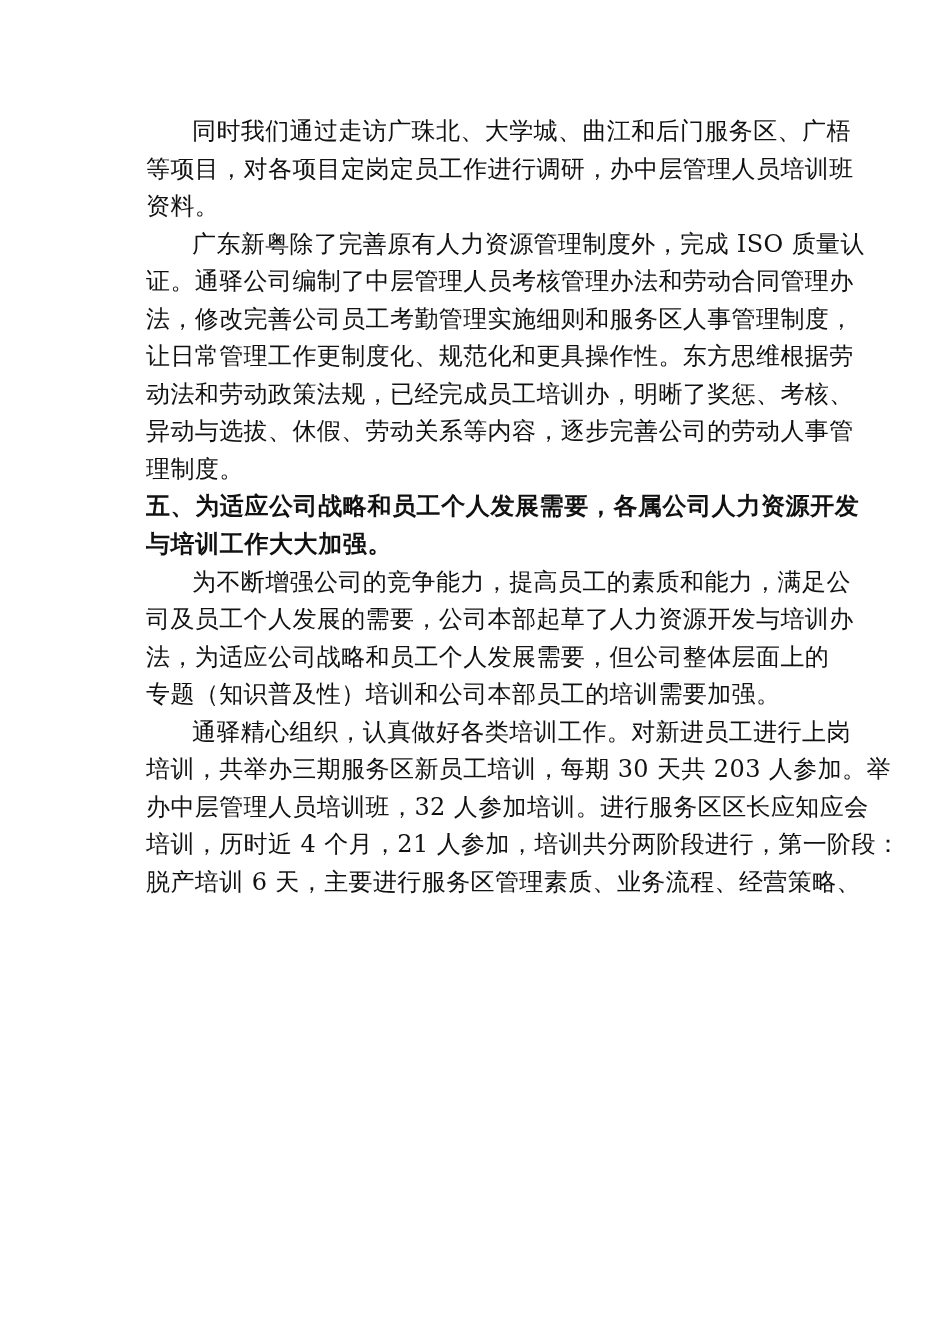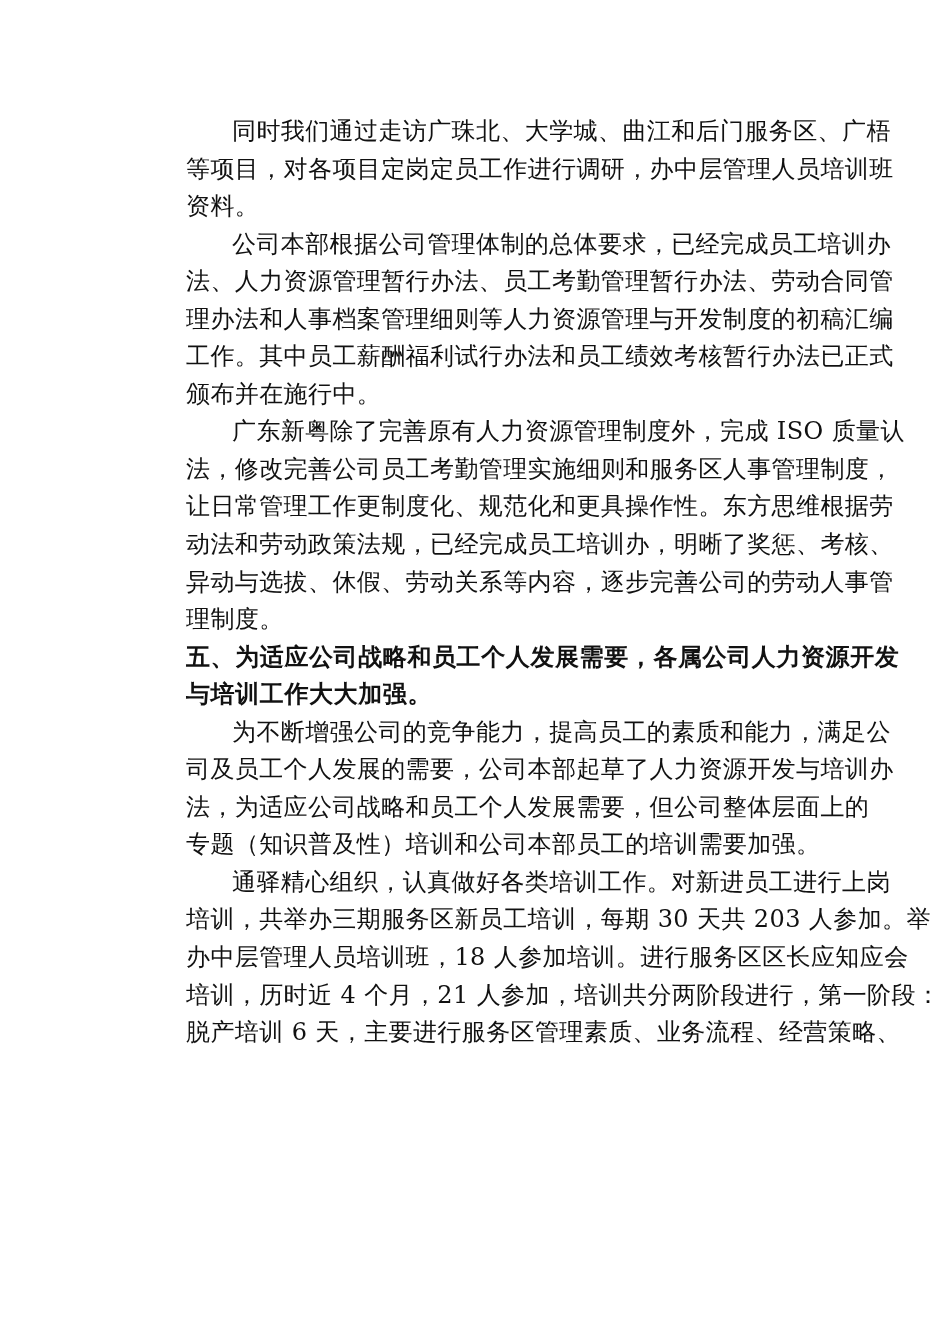--- a/index.html
+++ b/index.html
@@ -11,48 +11,41 @@
     width: 664px;
     font-family: "DejaVu Serif", "Liberation Serif", serif;
     color: #111111;
   }
   .line {
     height: 37.55px;
     line-height: 37.55px;
     font-size: 24px;
     white-space: nowrap;
     letter-spacing: 0.4px;
-    margin-left: 40px;
   }
   .line.indent { padding-left: 46px; }
   .heading .line { font-family: "DejaVu Sans", "Liberation Sans", sans-serif; font-weight: bold; letter-spacing: 0.6px; }
   .para .line { font-weight: normal; }
 </style>
 </head>
 <body>
 
 <div class="page">
 
   <div class="para">
     <div class="line indent">同时我们通过走访广珠北、大学城、曲江和后门服务区、广梧</div>
     <div class="line">等项目，对各项目定岗定员工作进行调研，办中层管理人员培训班</div>
     <div class="line">资料。</div>
   </div>
 
 
-  <div class="para">
-    <div class="line indent">公司本部根据公司管理体制的总体要求，已经完成员工培训办</div>
-    <div class="line">法、人力资源管理暂行办法、员工考勤管理暂行办法、劳动合同管</div>
-    <div class="line">理办法和人事档案管理细则等人力资源管理与开发制度的初稿汇编</div>
-    <div class="line">工作。其中员工薪酬福利试行办法和员工绩效考核暂行办法已正式</div>
-    <div class="line">颁布并在施行中。</div>
-  </div>
 
   <div class="para">
     <div class="line indent">广东新粤除了完善原有人力资源管理制度外，完成 ISO 质量认</div>
+    <div class="line">证。通驿公司编制了中层管理人员考核管理办法和劳动合同管理办</div>
     <div class="line">法，修改完善公司员工考勤管理实施细则和服务区人事管理制度，</div>
     <div class="line">让日常管理工作更制度化、规范化和更具操作性。东方思维根据劳</div>
     <div class="line">动法和劳动政策法规，已经完成员工培训办，明晰了奖惩、考核、</div>
     <div class="line">异动与选拔、休假、劳动关系等内容，逐步完善公司的劳动人事管</div>
     <div class="line">理制度。</div>
   </div>
 
   <div class="heading">
     <div class="line">五、为适应公司战略和员工个人发展需要，各属公司人力资源开发</div>
     <div class="line">与培训工作大大加强。</div>
@@ -61,18 +54,18 @@
   <div class="para">
     <div class="line indent">为不断增强公司的竞争能力，提高员工的素质和能力，满足公</div>
     <div class="line">司及员工个人发展的需要，公司本部起草了人力资源开发与培训办</div>
     <div class="line">法，为适应公司战略和员工个人发展需要，但公司整体层面上的</div>
     <div class="line">专题（知识普及性）培训和公司本部员工的培训需要加强。</div>
   </div>
 
   <div class="para">
     <div class="line indent">通驿精心组织，认真做好各类培训工作。对新进员工进行上岗</div>
     <div class="line">培训，共举办三期服务区新员工培训，每期 30 天共 203 人参加。举</div>
-    <div class="line">办中层管理人员培训班，18 人参加培训。进行服务区区长应知应会</div>
+    <div class="line">办中层管理人员培训班，32 人参加培训。进行服务区区长应知应会</div>
     <div class="line">培训，历时近 4 个月，21 人参加，培训共分两阶段进行，第一阶段：</div>
     <div class="line">脱产培训 6 天，主要进行服务区管理素质、业务流程、经营策略、</div>
   </div>
 
 </div>
 
 </body></html>

